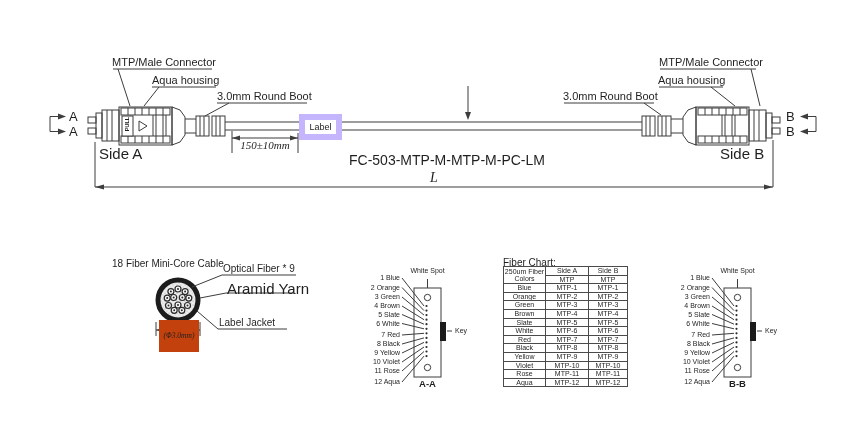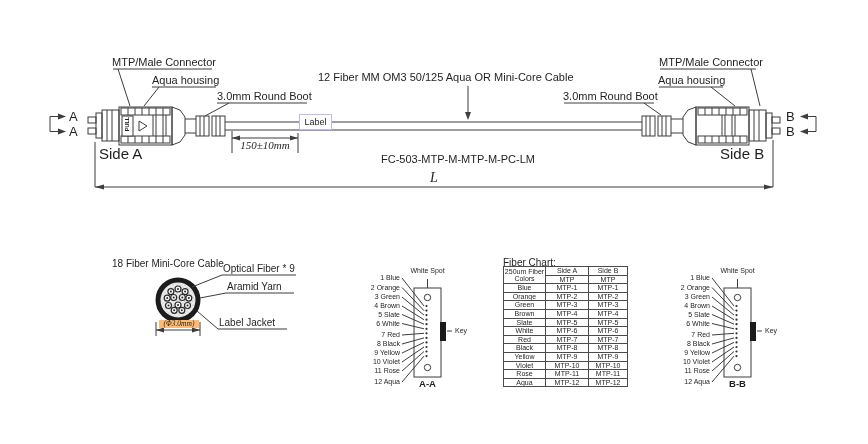--- a/index.html
+++ b/index.html
@@ -6,22 +6,22 @@
   .canvas{position:relative;width:834px;height:444px;background:#fff;overflow:hidden;
           font-family:"Liberation Sans",sans-serif;color:#1f1f1f;}
   .canvas svg{position:absolute;left:0;top:0;}
   .t{position:absolute;white-space:nowrap;line-height:1.1;}
   .c{text-align:center;}
   .ser{font-family:"Liberation Serif",serif;font-style:italic;text-align:center;}
   .f7{font-size:7px;}
   .f11{font-size:11px;}
   .fiblab{position:absolute;width:40px;text-align:right;font-size:7px;white-space:nowrap;}
   .labelbox{position:absolute;left:299px;top:114px;width:31px;height:14px;background:#fff;
-            border:1px solid #c4b5fd;font-size:9px;line-height:14px;text-align:center;}
-  .dimtxt{background:#fdba74;padding:0 1px;}
+            border:6px solid #c4b5fd;font-size:9px;line-height:14px;text-align:center;}
+  .dimtxt{background:#c2410c;padding:12px 1px;}
   table.fc{position:absolute;left:503px;top:266px;border-collapse:collapse;table-layout:fixed;}
   table.fc td{border:1px solid #4a4a4a;font-size:7px;line-height:7.6px;height:7.6px;
               padding:0;text-align:center;overflow:hidden;white-space:nowrap;}
 </style>
 </head>
 <body>
 
 <div class="canvas">
 
 <svg width="868" height="444" viewBox="0 0 868 444">
@@ -262,43 +262,42 @@
     <line x1="712" y1="353" x2="734" y2="342.4"></line>
         <line x1="712" y1="362" x2="734" y2="347"></line>
     <line x1="712" y1="371" x2="734" y2="351.5"></line>
         <line x1="712" y1="382" x2="734" y2="356.1"></line>
   </g>
 </svg>
 
 <span class="t f11" style="left:112px;top:56px;">MTP/Male Connector</span>
 <span class="t f11" style="left:152px;top:74px;">Aqua housing</span>
 <span class="t f11" style="left:217px;top:90px;">3.0mm Round Boot</span>
-<span class="t f11 c" style="left:318px;top:71px;width:250px;">12 Fiber MM OM3 50/125 Aqua OR Mini-Core Cable</span>
 <span class="t f11" style="left:563px;top:90px;">3.0mm Round Boot</span>
 <span class="t f11" style="left:658px;top:74px;">Aqua housing</span>
 <span class="t f11" style="left:659px;top:56px;">MTP/Male Connector</span>
 
 <span class="t" style="left:69px;top:110px;font-size:13px;">A</span>
 <span class="t" style="left:69px;top:125px;font-size:13px;">A</span>
 <span class="t" style="left:786px;top:110px;font-size:13px;">B</span>
 <span class="t" style="left:786px;top:125px;font-size:13px;">B</span>
 
 <span class="t c" style="left:116px;top:121px;width:22px;font-size:5.5px;font-weight:bold;transform:rotate(-90deg);">PULL</span>
 
 <div class="labelbox">Label</div>
 <span class="t ser c" style="left:231px;top:139px;width:68px;font-size:11px;">150±10mm</span>
 
 <span class="t" style="left:99px;top:146px;font-size:15px;">Side A</span>
 <span class="t" style="left:720px;top:146px;font-size:15px;">Side B</span>
-<span class="t c" style="left:358px;top:153px;width:200px;font-size:11px;">FC-503-MTP-M-MTP-M-PC-LM</span>
+<span class="t c" style="left:347px;top:153px;width:200px;font-size:14px;">FC-503-MTP-M-MTP-M-PC-LM</span>
 <span class="t ser c" style="left:425px;top:170px;width:18px;font-size:14px;">L</span>
 
 <span class="t" style="left:112px;top:258px;font-size:10px;">18 Fiber Mini-Core Cable</span>
 <span class="t" style="left:223px;top:263px;font-size:10px;">Optical Fiber * 9</span>
-<span class="t" style="left:227px;top:281px;font-size:10px;">Aramid Yarn</span>
+<span class="t" style="left:227px;top:281px;font-size:15px;">Aramid Yarn</span>
 <span class="t" style="left:219px;top:317px;font-size:10px;">Label Jacket</span>
 <span class="t ser c dimtxt" style="left:159px;top:320px;width:38px;font-size:7.5px;">(Φ3.0mm)</span>
 
 <span class="t f7 c" style="left:404px;top:267px;width:47px;">White Spot</span>
 <span class="t f7" style="left:455px;top:327px;">Key</span>
 <span class="t c" style="left:411px;top:379px;width:33px;font-size:9.5px;font-weight:bold;">A-A</span>
 <span class="fiblab" style="left:360px;top:274px;">1 Blue</span>
 <span class="fiblab" style="left:360px;top:283.5px;">2 Orange</span>
 <span class="fiblab" style="left:360px;top:293px;">3 Green</span>
 <span class="fiblab" style="left:360px;top:302px;">4 Brown</span>

